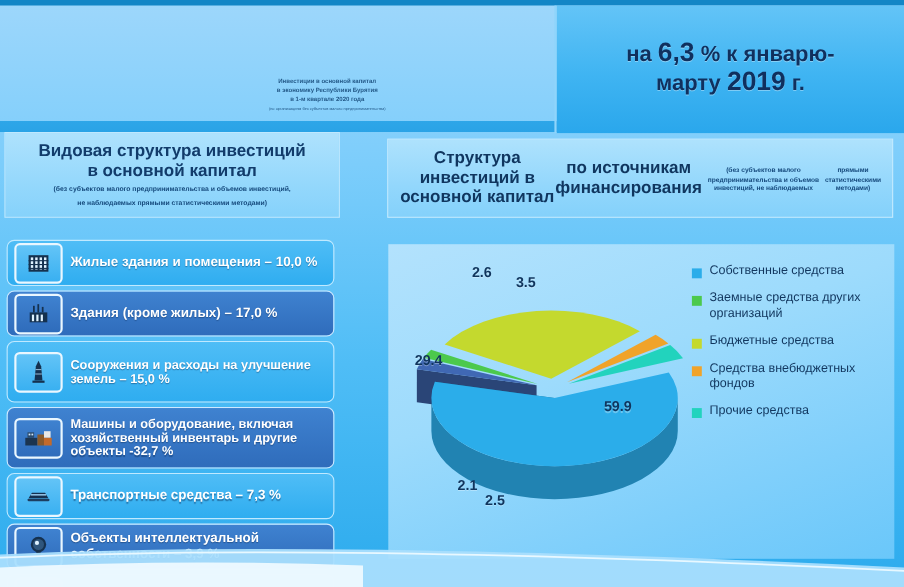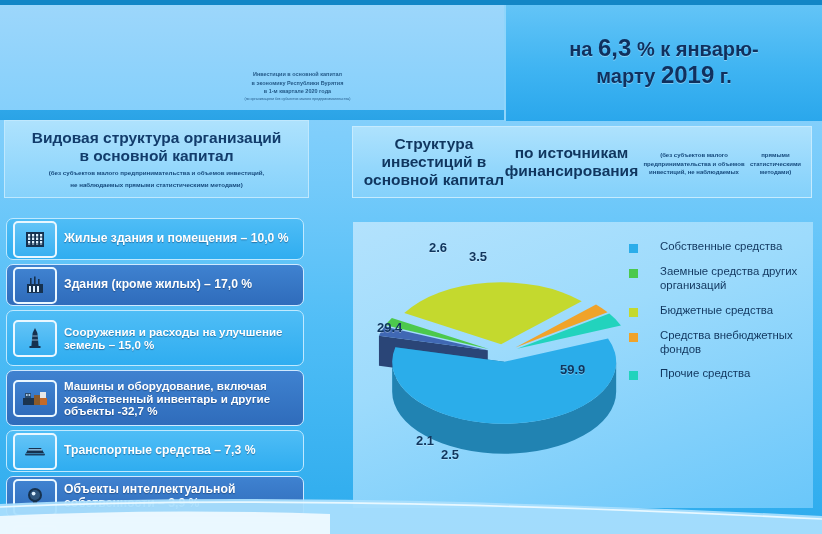--- a/index.html
+++ b/index.html
@@ -71,21 +71,21 @@
     display:flex;flex-direction:row;align-items:center;justify-content:center;
     text-align:center;padding:3px 10px;}
   .right-title .t1{color:#10365f;font-weight:bold;font-size:15.5px;line-height:1.18;}
   .right-title .t2{color:#15497c;font-weight:bold;font-size:6px;line-height:1.4;margin-top:4px;}
 
   .chart-panel{position:absolute;left:353px;top:222px;width:460px;height:286px;
     background:linear-gradient(160deg,#b3e2fd 0%,#9ddbfc 40%,#7fcffb 75%,#6ac7fa 100%);}
 
   .pie-wrap{position:absolute;left:0px;top:6px;width:290px;height:270px;}
   .legend{position:absolute;left:276px;top:18px;width:180px;}
-  .lg-row{display:flex;align-items:flex-start;gap:22px;margin-bottom:11px;}
+  .lg-row{display:flex;align-items:flex-start;gap:7px;margin-bottom:11px;}
   .lg-sw{flex:0 0 auto;width:9px;height:9px;margin-top:4px;}
   .lg-tx{color:#11365e;font-size:11.4px;line-height:1.22;}
 
   .dlabel{position:absolute;color:#10355d;font-weight:bold;font-size:13px;
     text-shadow:0 1px 0 rgba(255,255,255,.3);}
 
   
   .swoosh{position:absolute;left:0;bottom:0;width:822px;height:70px;overflow:hidden;}
 </style>
 </head>
@@ -111,21 +111,21 @@
       <span>% к январю-</span>
     </div>
     <div class="hl4">
       <span>марту</span>
       <span class="big">2019</span>
       <span>г.</span>
     </div>
   </div>
 
   <div class="left-title">
-    <div class="t1">Видовая структура организаций</div>
+    <div class="t1">Видовая структура инвестиций</div>
     <div class="t1">в основной капитал</div>
     <div class="t2">(без субъектов малого предпринимательства и объемов инвестиций,</div>
     <div class="t2">не наблюдаемых прямыми статистическими методами)</div>
   </div>
 
   <div class="items" id="left-items">
       <div class="item light">
         <span class="ic">
           <svg width="22" height="20" viewBox="0 0 22 20">
             <rect x="2" y="3" width="18" height="15" fill="#15314f"></rect>
@@ -254,21 +254,21 @@
         <div class="lg-row">
           <span class="lg-sw" style="background: rgb(240, 163, 42);"></span>
           <span class="lg-tx">Средства внебюджетных фондов</span>
         </div>
         <div class="lg-row">
           <span class="lg-sw" style="background: rgb(34, 211, 189);"></span>
           <span class="lg-tx">Прочие средства</span>
         </div>
       </div>
     <div id="datalabels">
-        <div class="dlabel" style="left: 207px; top: 140px;">59.9</div>
+        <div class="dlabel" style="left: 196px; top: 140px;">59.9</div>
         <div class="dlabel" style="left: 88px; top: 225px;">2.5</div>
         <div class="dlabel" style="left: 63px; top: 211px;">2.1</div>
         <div class="dlabel" style="left: -4px; top: 98px; margin-left: 28px;">29.4</div>
         <div class="dlabel" style="left: 76px; top: 18px;">2.6</div>
         <div class="dlabel" style="left: 116px; top: 15px; margin-top: 12px;">3.5</div>
       </div>
   </div>
 
   <div class="swoosh">
     <svg width="822" height="70" viewBox="0 0 822 70">

